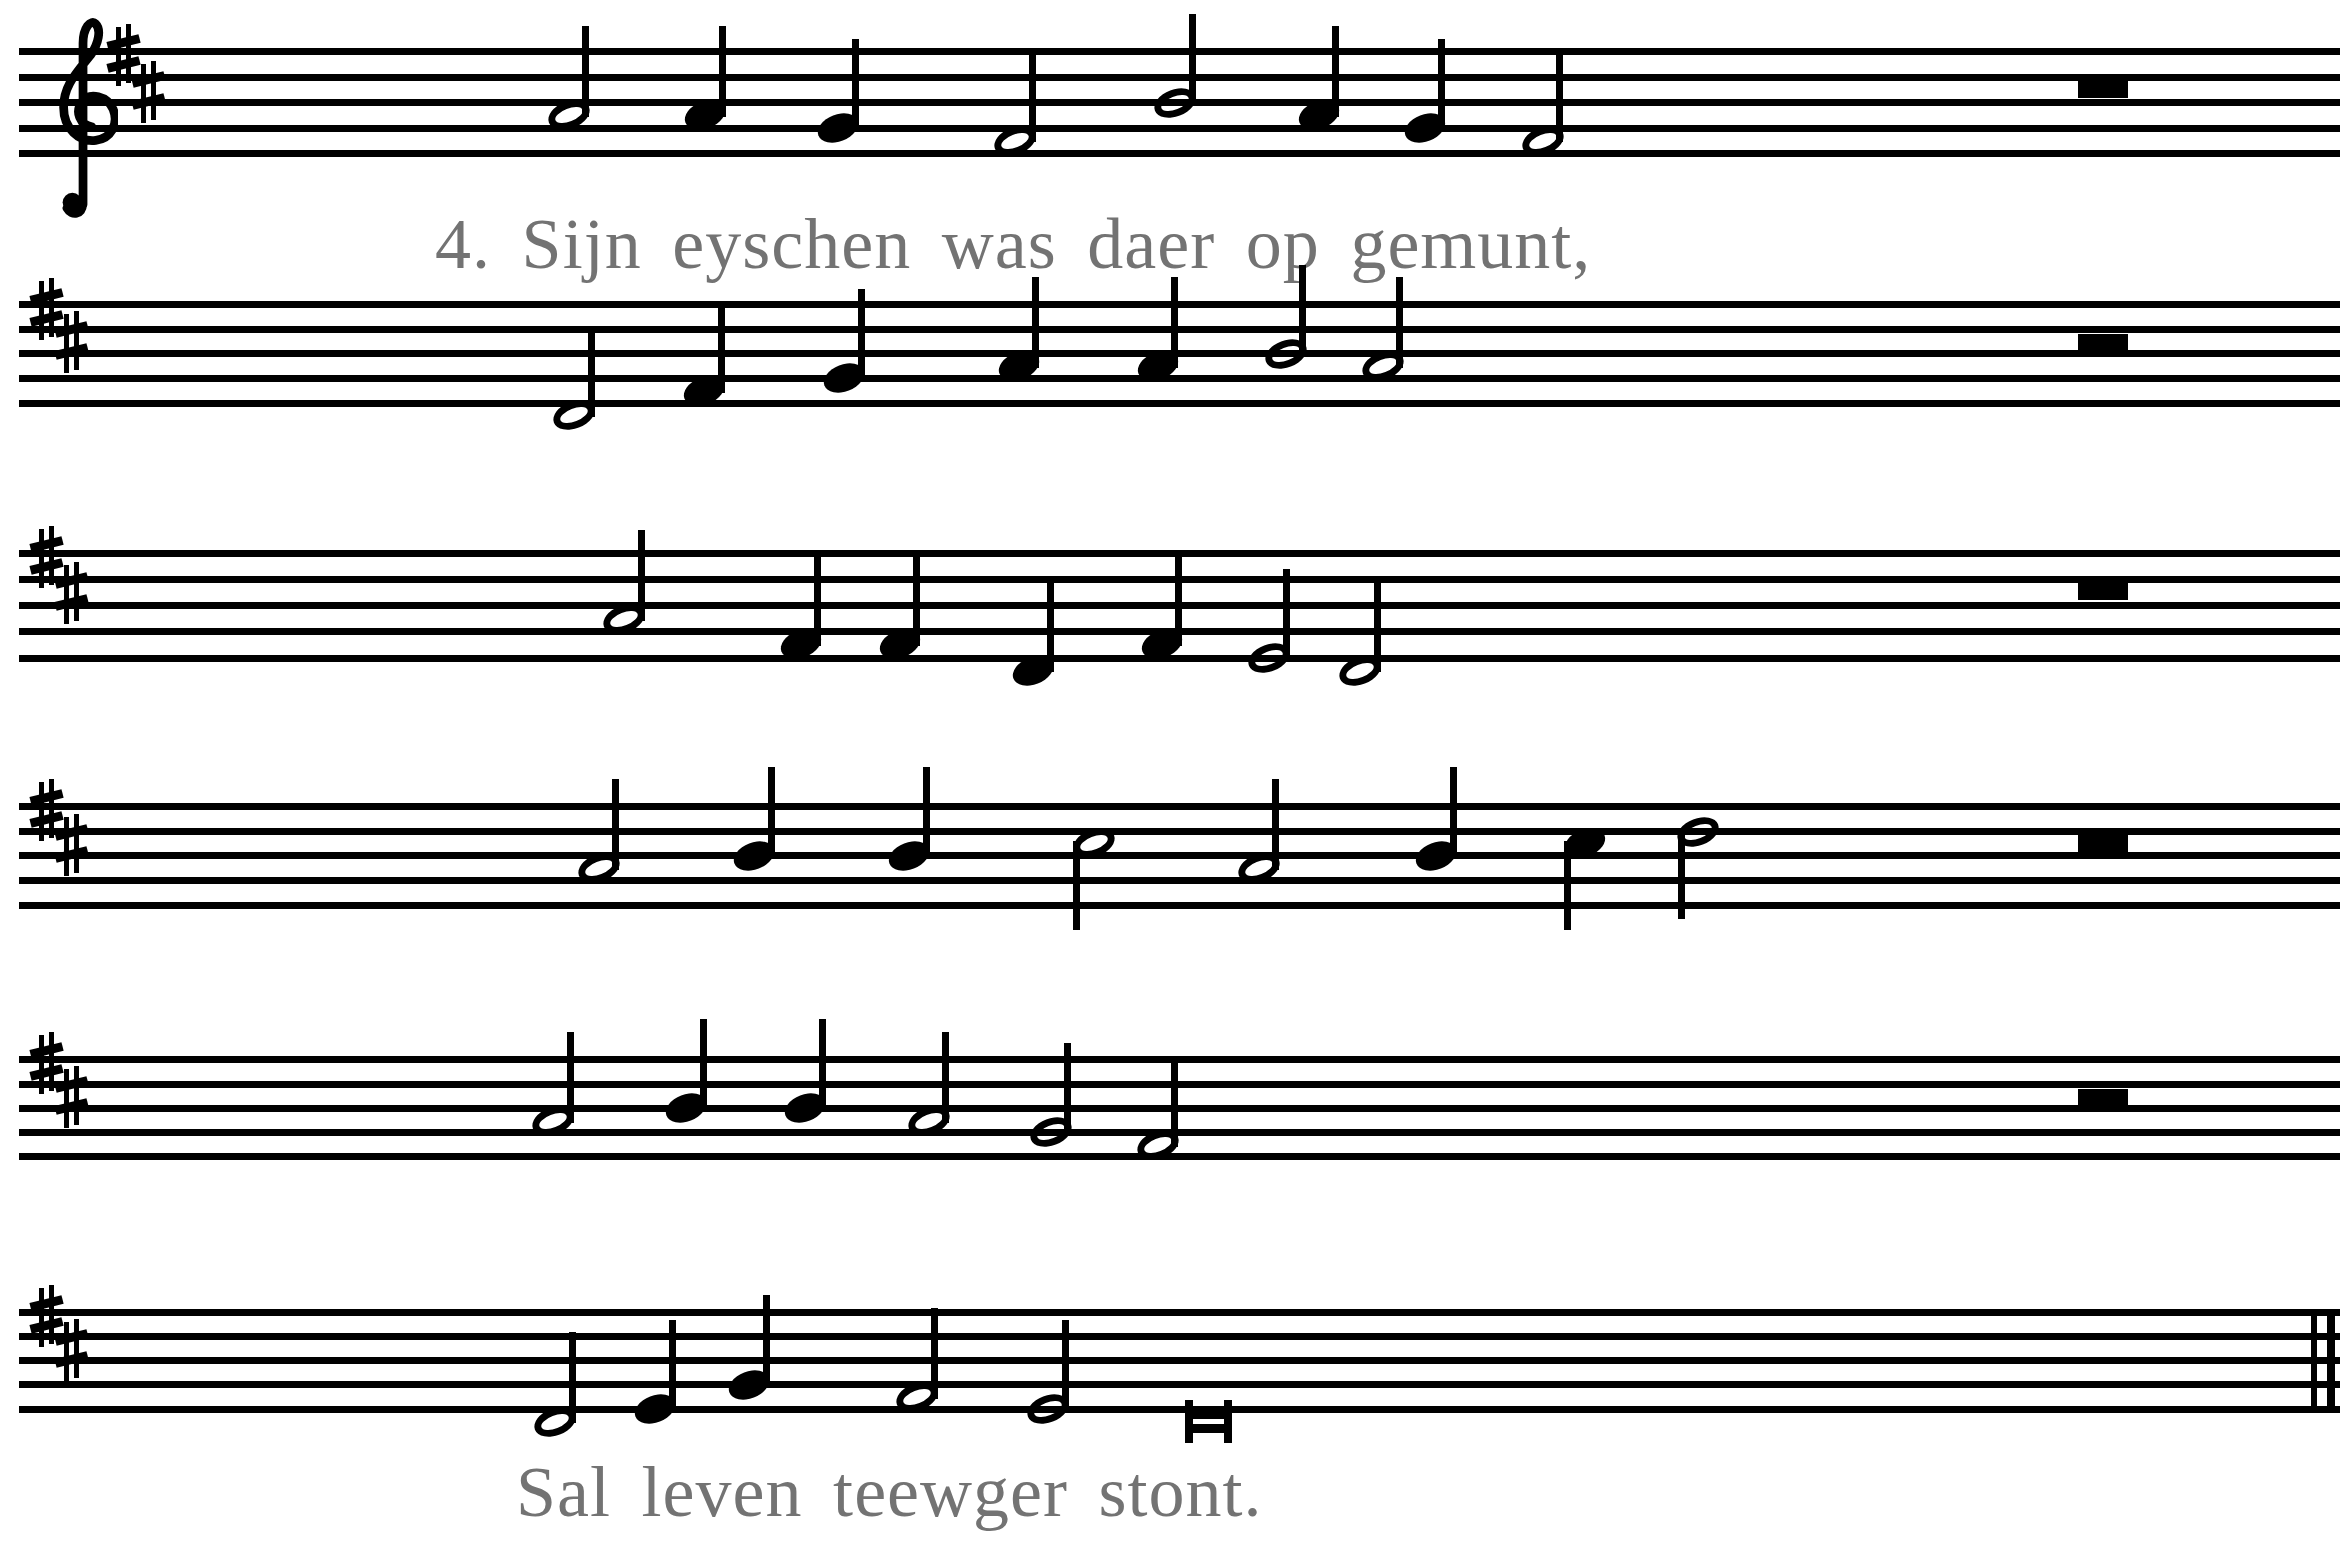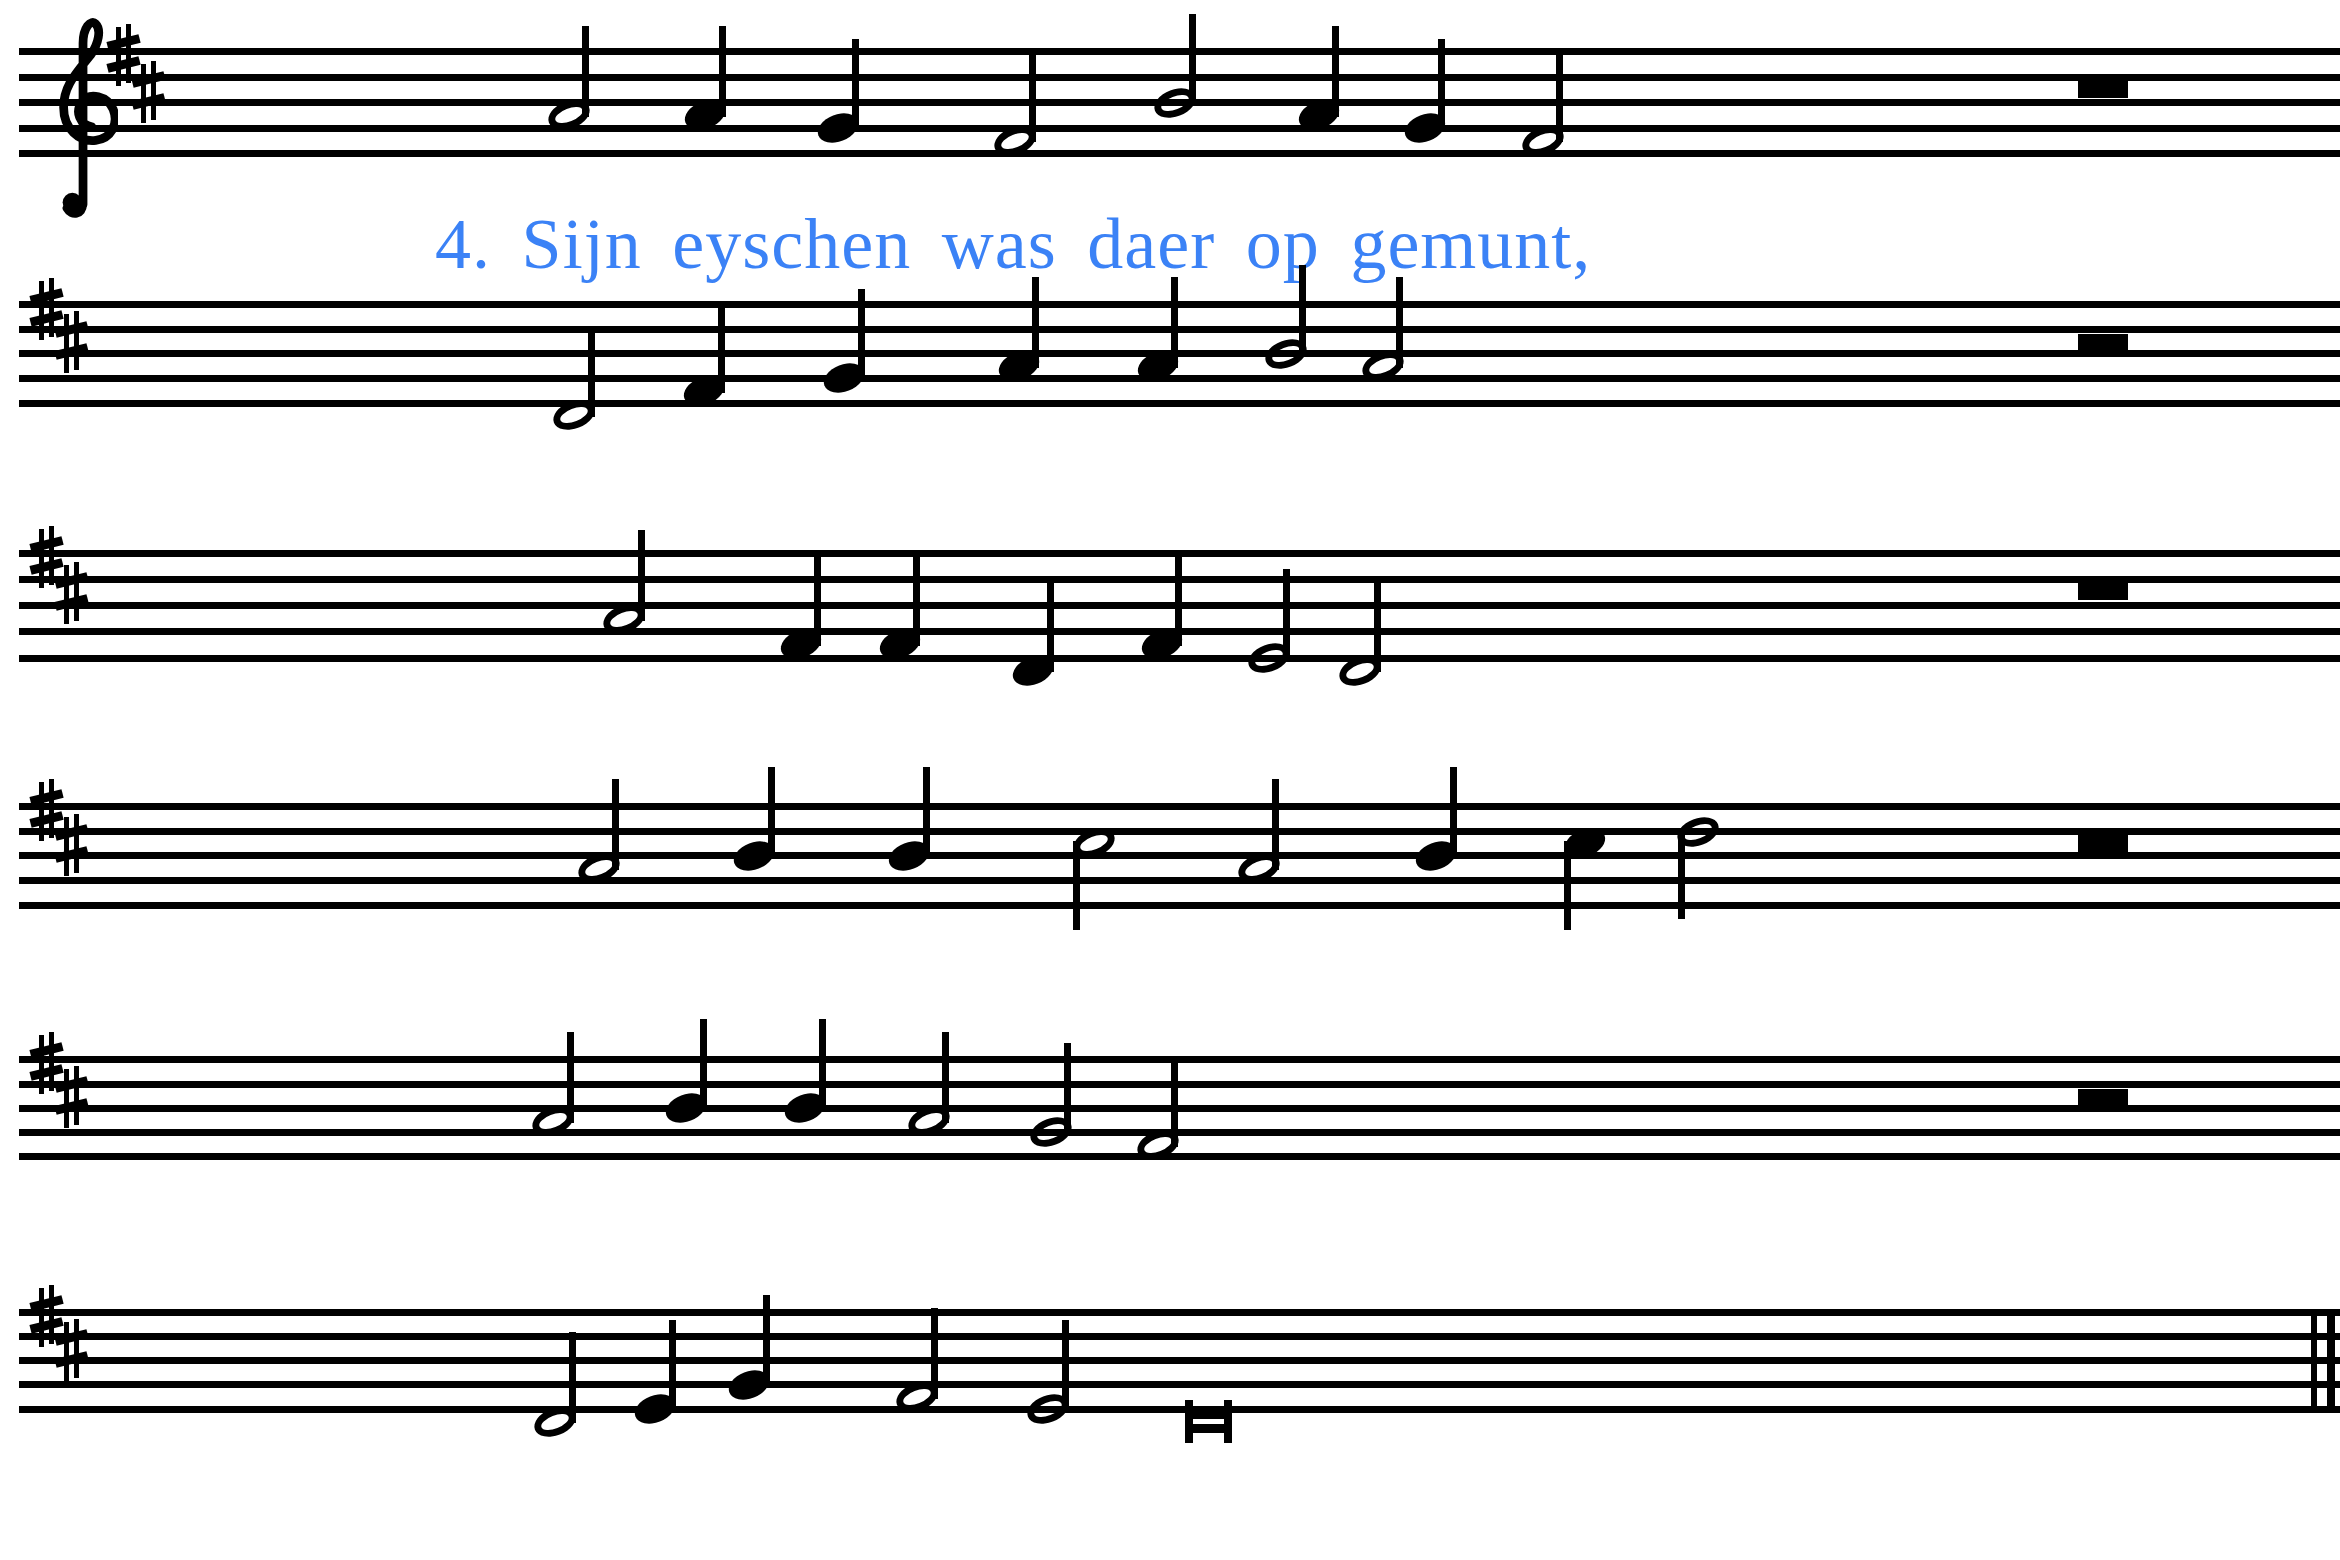--- a/index.html
+++ b/index.html
@@ -19,21 +19,21 @@
   .rest{position:absolute;background:#000;}
   .barline{position:absolute;background:#000;}
   .breve{position:absolute;width:47px;height:43px;}
   .breve i{position:absolute;display:block;background:#000;}
   .breve .bl{left:0;top:0;width:7.8px;height:43px;}
   .breve .br{right:0;top:0;width:7.8px;height:43px;}
   .breve .b1{left:3.9px;top:10.7px;width:39px;height:8.7px;}
   .breve .b2{left:3.9px;top:24px;width:39px;height:8.7px;}
   .clef{position:absolute;}
   .lyric{position:absolute;font-family:"Liberation Serif",serif;font-size:72px;
-         color:#3b82f6;white-space:nowrap;word-spacing:11.6px;letter-spacing:1px;line-height:1;}
+         color:#737373;white-space:nowrap;word-spacing:11.6px;letter-spacing:1px;line-height:1;}
 </style>
 </head>
 <body>
 
 <div class="page" id="score">
     <div class="sline" style="top: 48px;"></div>
     <div class="sline" style="top: 74px;"></div>
     <div class="sline" style="top: 99px;"></div>
     <div class="sline" style="top: 125px;"></div>
     <div class="sline" style="top: 150px;"></div>
@@ -228,14 +228,15 @@
     <div class="notehead open" style="left: 1048px; top: 1409px;"></div>
     <div class="stem" style="left: 1062px; top: 1320px; height: 91px;"></div>
     <div class="breve" style="left: 1185px; top: 1400px;">
       <i class="bl"></i>
       <i class="br"></i>
       <i class="b1"></i>
       <i class="b2"></i>
     </div>
     <div class="barline" style="left: 2311px; top: 1309px; width: 5.8px; height: 104px;"></div>
     <div class="barline" style="left: 2327px; top: 1309px; width: 7.8px; height: 104px;"></div>
+    <div class="lyric" style="left: 516px; top: 1456px;">Sal leven teewger stont.</div>
   </div>
 
 
 </body></html>

